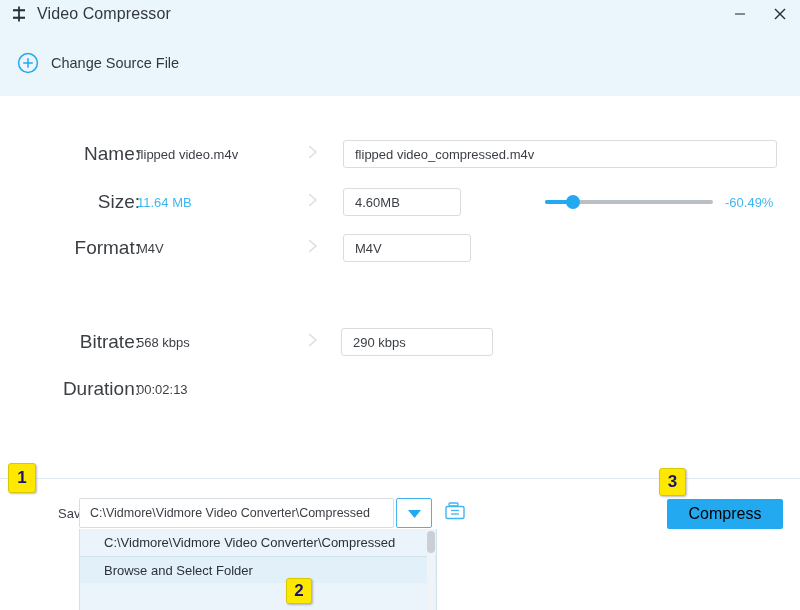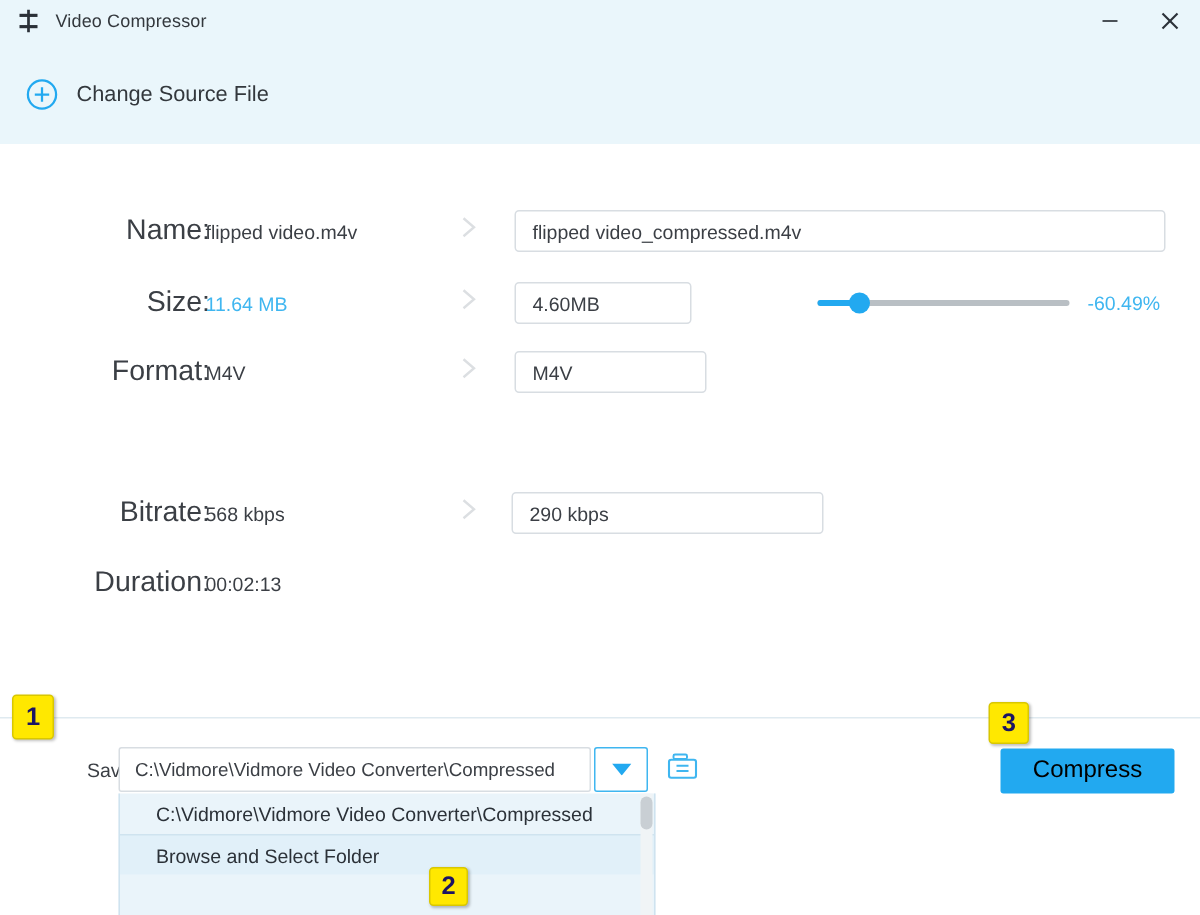--- a/index.html
+++ b/index.html
@@ -21,21 +21,21 @@
     width: 800px; height: 28px;
     background: #eaf6fb;
     display: flex; align-items: center;
   }
   .titlebar .tb-icon {
     margin-left: 10px; width: 18px; height: 18px;
     display: flex; align-items: center; justify-content: center;
   }
   .titlebar .tb-title {
     margin-left: 9px;
-    font-size: 12px; color: #33383d; letter-spacing: .1px;
+    font-size: 16px; color: #33383d; letter-spacing: .1px;
   }
   .win-btns {
     position: absolute; right: 0; top: 0; height: 28px;
     display: flex; align-items: center;
   }
   .win-btn {
     width: 40px; height: 28px;
     display: flex; align-items: center; justify-content: center;
     cursor: default;
   }
@@ -90,21 +90,21 @@
     border-radius: 3px;
     background: #ffffff;
     height: 28px;
     display: flex; align-items: center;
     font-size: 13px; color: #3b3f45;
     padding-left: 11px;
   }
   .field.wide  { left: 343px; width: 434px; }
   .field.spin  { left: 343px; width: 118px; padding-right: 26px; }
   .field.sel   { left: 343px; width: 128px; padding-right: 26px; }
-  .field.bitr  { left: 341px; width: 208px; }
+  .field.bitr  { left: 341px; width: 152px; }
 
   
   .slider-wrap {
     position: absolute; left: 545px; top: 50%;
     transform: translateY(-50%);
     width: 168px; height: 16px;
     display: flex; align-items: center;
   }
   .slider-track {
     position: absolute; left: 0; top: 50%; transform: translateY(-50%);

